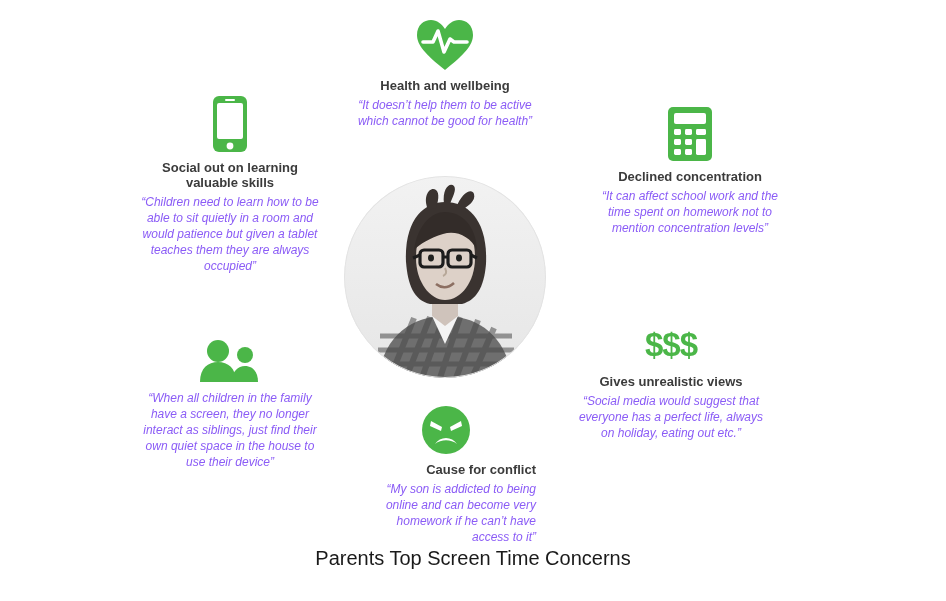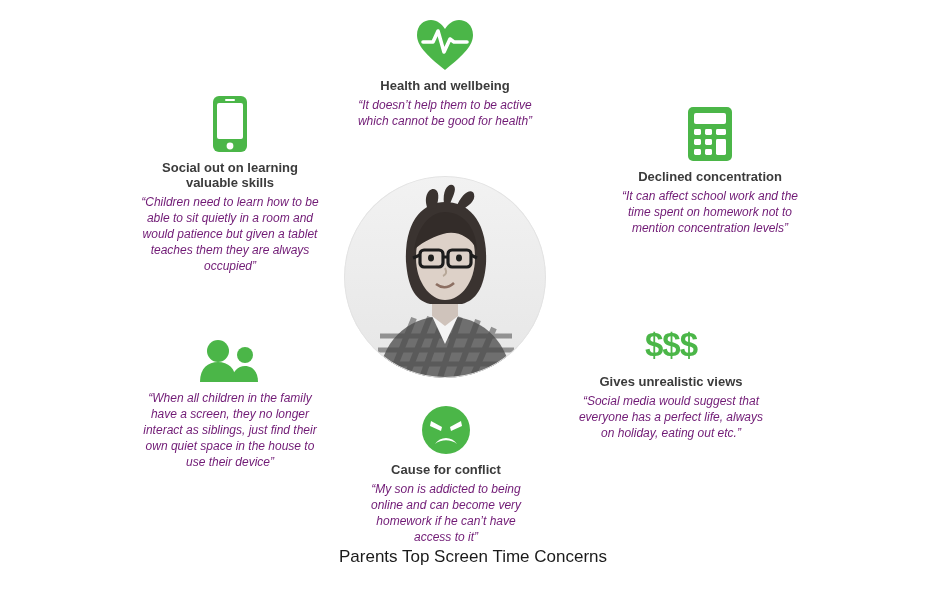--- a/index.html
+++ b/index.html
@@ -45,50 +45,50 @@
   .concern-title {
     font-size: 13px;
     font-weight: bold;
     color: #3b3b3b;
     line-height: 15px;
     margin-bottom: 4px;
   }
   .concern-quote {
     font-size: 12px;
     font-style: italic;
-    color: #701a75;
+    color: #8b5cf6;
     line-height: 16px;
   }
   
   #c-health   { left: 355px; top: 14px;  width: 180px; }
   #c-missing  { left: 139px; top: 96px;  width: 182px; }
-  #c-declined { left: 620px; top: 105px; width: 180px; }
+  #c-declined { left: 600px; top: 105px; width: 180px; }
   #c-limits   { left: 138px; top: 326px; width: 184px; }
   #c-money    { left: 578px; top: 322px; width: 186px; }
-  #c-conflict { left: 356px; top: 398px; width: 180px; }
+  #c-conflict { left: 356px; top: 398px; width: 180px; text-align: right; }
   #c-money .icon-wrap {
     height: 46px;
     align-items: center;
   }
   .dollar-icon {
     font-family: "Liberation Sans", sans-serif;
     font-size: 33px;
     font-weight: bold;
     color: #4bb648;
     letter-spacing: -1px;
     line-height: 34px;
   }
   
   .caption {
     position: absolute;
     left: 0;
     right: 0;
     top: 547px;
     text-align: center;
-    font-size: 17px;
+    font-size: 20px;
     color: #1a1a1a;
     font-family: "Liberation Sans", sans-serif;
   }
 </style>
 </head>
 <body>
 
 <div class="stage">
 
   <div class="portrait">

